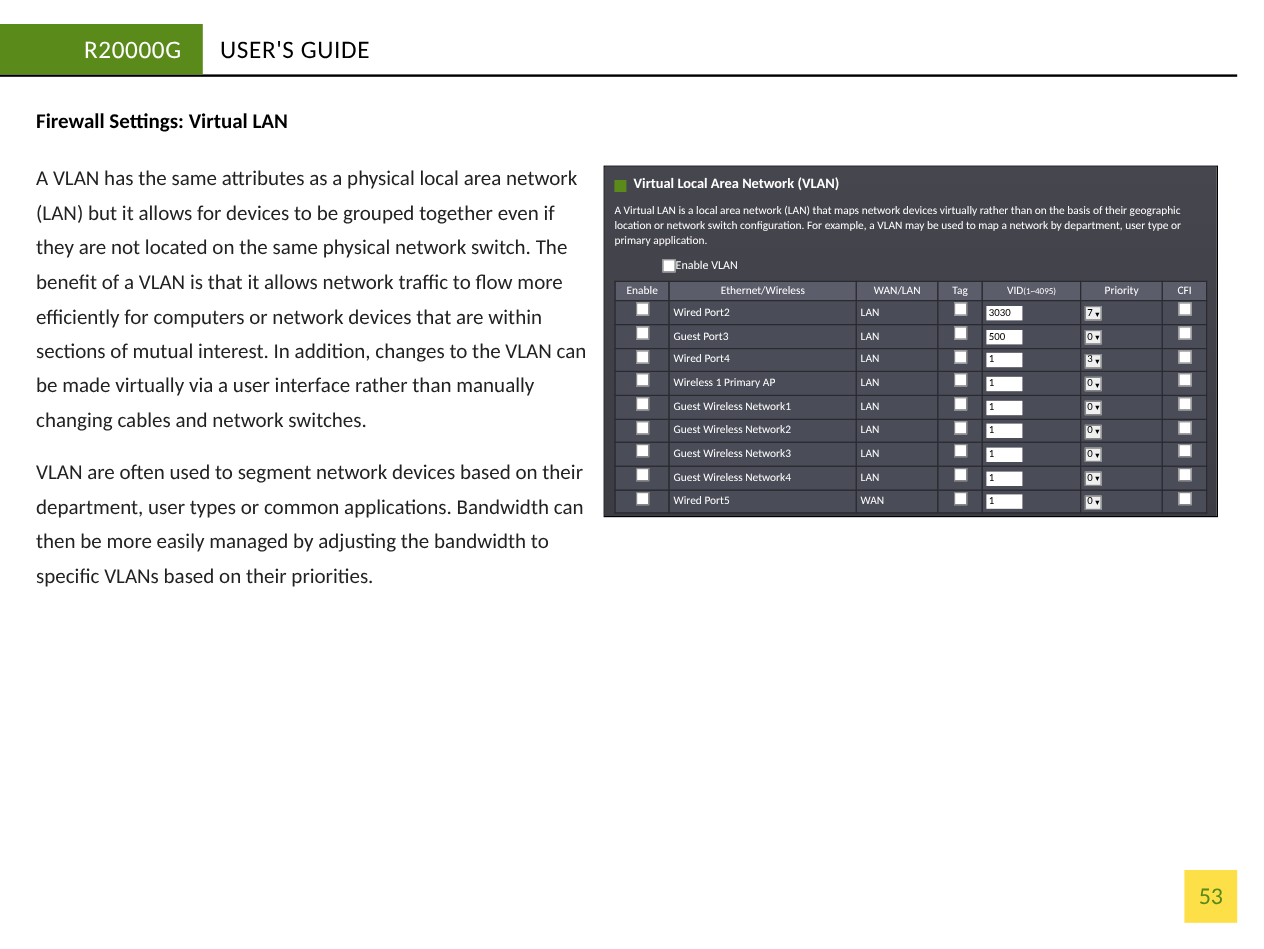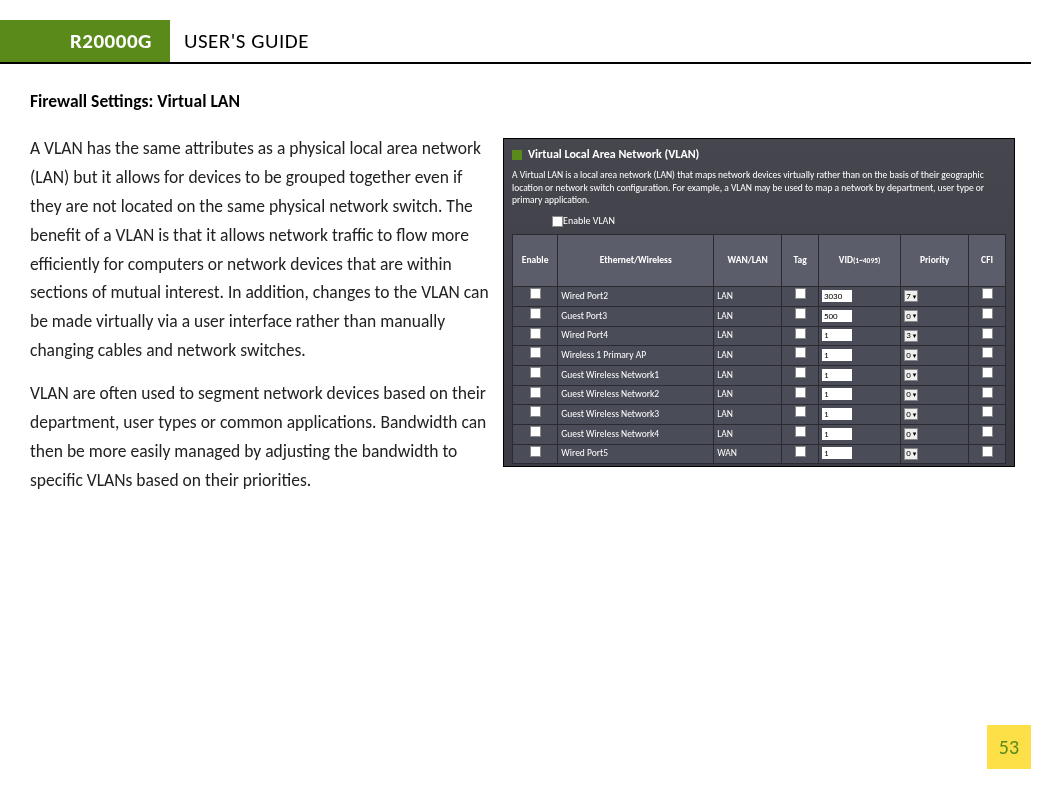--- a/index.html
+++ b/index.html
@@ -13,21 +13,21 @@
   }
   .header {
     display: flex;
     align-items: stretch;
     border-bottom: 2px solid #000;
     margin: 20px 22px 0 0;
   }
   .header-badge {
     background: #5a8a1a;
     color: #fff;
-    font-weight: bold;
+    font-weight: normal;
     font-size: 21px;
     padding: 8px 18px 8px 70px;
     letter-spacing: 0.5px;
   }
   .header-title {
     font-weight: normal;
     font-size: 21px;
     padding: 8px 0 8px 14px;
     letter-spacing: 0.5px;
   }
@@ -68,22 +68,22 @@
   table.vlan {
     border-collapse: collapse;
     width: 100%;
     font-size: 9.5px;
     color:#fff;
     table-layout: fixed;
   }
   table.vlan th {
     background: #5b5d6a;
     border:1px solid #2a2a30;
-    padding:18px 3px;
-    font-weight: bold;
+    padding:0 3px;
+    font-weight: normal;
     white-space: nowrap;
     overflow:hidden;
   }
   table.vlan td {
     background:#4a4c57;
     border:1px solid #2a2a30;
     padding:1px 3px;
     white-space: nowrap;
     overflow:hidden;
   }

